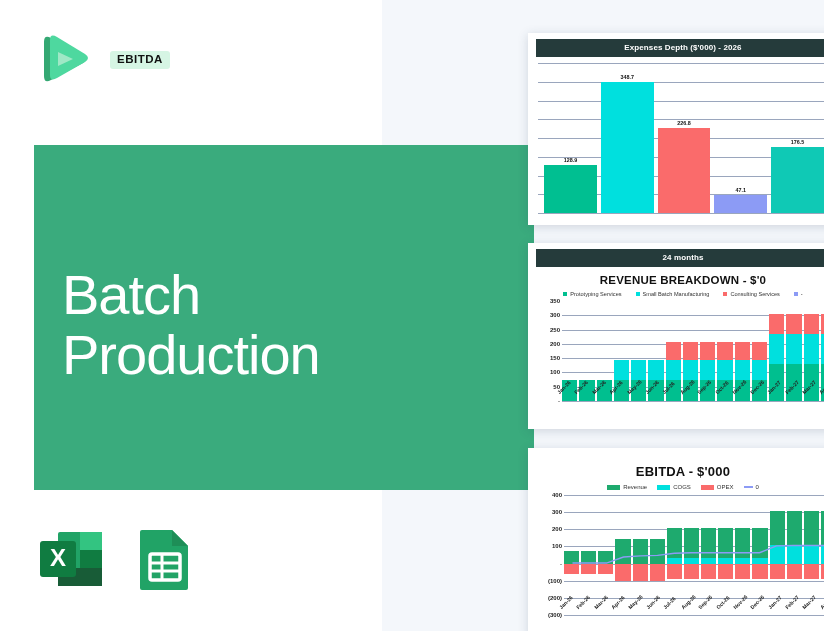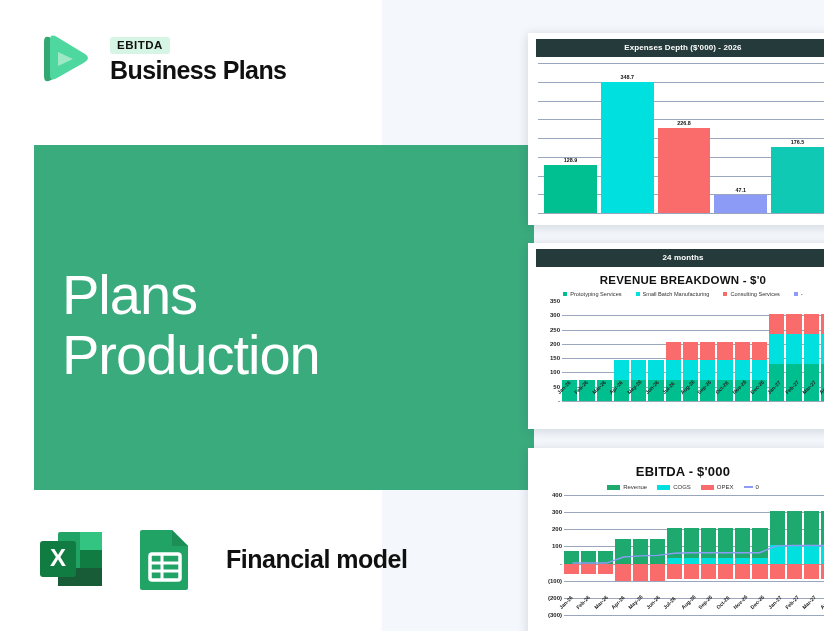--- a/index.html
+++ b/index.html
@@ -119,26 +119,25 @@
 <div id="brand">
   <div id="logo-mark">
     <svg width="62" height="62" viewBox="0 0 62 62">
       <path d="M10 14 Q10 6 17 10 L49 27 Q55 31 49 35 L17 52 Q10 56 10 48 Z" fill="#34a873"></path>
       <path d="M22 10 Q22 3 29 7 L57 24 Q63 28 57 32 L29 48 Q22 52 22 45 Z" fill="#4ed89f" transform="translate(-6,2)"></path>
       <path d="M24 24 L39 31 L24 38 Z" fill="#9fe8c6"></path>
     </svg>
   </div>
   <div id="brand-text">
     <span id="ready-badge">EBITDA</span>
-    <span id="brand-title">Business Plans</span>
   </div>
 </div>
 
 <div id="hero-banner"></div>
-<div id="hero-title">Plans
+<div id="hero-title">Batch
 Production</div>
 
 <div id="footer-row">
   <div class="file-icon">
     <svg width="78" height="78" viewBox="0 0 78 78">
       <rect x="26" y="12" width="44" height="54" rx="2" fill="#21a366"></rect>
       <rect x="48" y="12" width="22" height="18" fill="#33c481"></rect>
       <rect x="48" y="30" width="22" height="18" fill="#107c41"></rect>
       <rect x="26" y="48" width="44" height="18" fill="#185c37"></rect>
       <rect x="8" y="21" width="36" height="36" rx="3" fill="#107c41"></rect>
@@ -149,21 +148,20 @@
     <svg width="78" height="78" viewBox="0 0 78 78">
       <path d="M16 10 h30 l16 16 v42 a2 2 0 0 1 -2 2 H16 a2 2 0 0 1 -2 -2 V12 a2 2 0 0 1 2 -2z" fill="#21a366"></path>
       <path d="M46 10 l16 16 h-16z" fill="#7fe0ae"></path>
       <path d="M46 26 h16 l-16 -16z" fill="#1e8e57"></path>
       <rect x="24" y="34" width="30" height="26" rx="2" fill="none" stroke="#ffffff" stroke-width="3.5"></rect>
       <line x1="24" y1="43" x2="54" y2="43" stroke="#ffffff" stroke-width="3"></line>
       <line x1="24" y1="51" x2="54" y2="51" stroke="#ffffff" stroke-width="3"></line>
       <line x1="36" y1="34" x2="36" y2="60" stroke="#ffffff" stroke-width="3"></line>
     </svg>
   </div>
-  <span id="footer-label">Financial model</span>
 </div>
 
 <div class="chart-card" id="card-expenses">
   <div class="card-headerbar">Expenses Depth ($'000) - 2026</div>
   <div class="plot" id="plot-expenses" style="margin:6px 8px 8px 10px; height:150px;">
       <div class="gridline" style="top: 0px;"></div>
       <div class="gridline" style="top: 18.75px;"></div>
       <div class="gridline" style="top: 37.5px;"></div>
       <div class="gridline" style="top: 56.25px;"></div>
       <div class="gridline" style="top: 75px;"></div>

